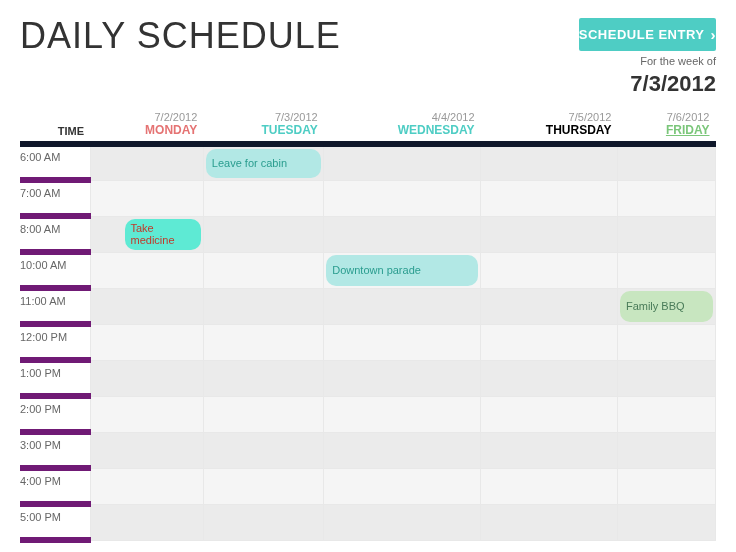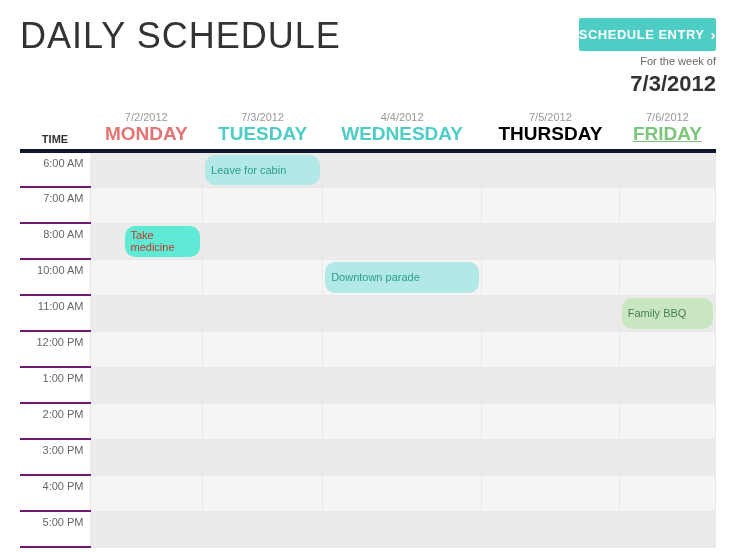--- a/index.html
+++ b/index.html
@@ -72,22 +72,22 @@
     }
 
     .calendar-table {
       width: 100%;
       border-collapse: collapse;
       font-size: 12px;
     }
 
     .calendar-table thead tr th {
       padding: 4px 6px;
-      text-align: center;
-      border-bottom: 4px solid #0f172a;
+      text-align: right;
+      border-bottom: 6px solid #0f172a;
       vertical-align: bottom;
     }
 
     .col-time {
       width: 70px;
       font-size: 11px;
       font-weight: bold;
       color: #333;
       text-transform: uppercase;
     }
@@ -97,21 +97,21 @@
     }
 
     .day-date {
       font-size: 11px;
       color: #999;
       font-weight: normal;
       display: block;
     }
 
     .day-name {
-      font-size: 19px;
+      font-size: 12px;
       font-weight: bold;
       display: block;
     }
 
     .monday .day-name { color: #e57373; }
     .tuesday .day-name { color: #4ecdc4; }
     .wednesday .day-name { color: #4ecdc4; }
     .thursday .day-name { color: #000000; }
     .friday .day-name { color: #7bc67a; text-decoration: underline; }
 
@@ -119,27 +119,26 @@
       border: 1px solid #e8e8e8;
       padding: 0;
       height: 36px;
       vertical-align: top;
       background: #f5f5f5;
     }
 
     .calendar-table tbody tr td.time-cell {
       background: #fff;
       border: none;
-      border-bottom: 2px solid #701a75;
+      border-bottom: 6px solid #701a75;
       padding: 4px 6px 0 0;
       font-size: 11px;
       color: #666;
       vertical-align: top;
       white-space: nowrap;
-      text-align: right;
     }
 
     .calendar-table tbody tr td.day-cell {
       background: #f5f5f5;
       position: relative;
     }
 
     .calendar-table tbody tr:nth-child(odd) td.day-cell {
       background: #ebebeb;
     }

